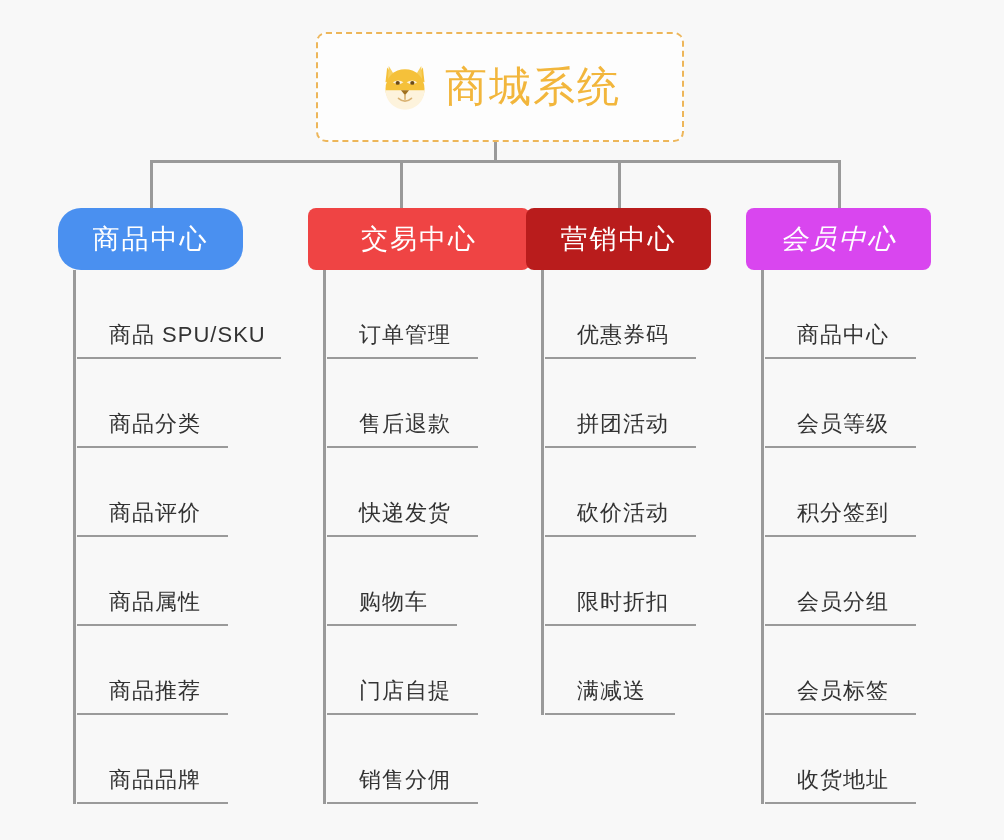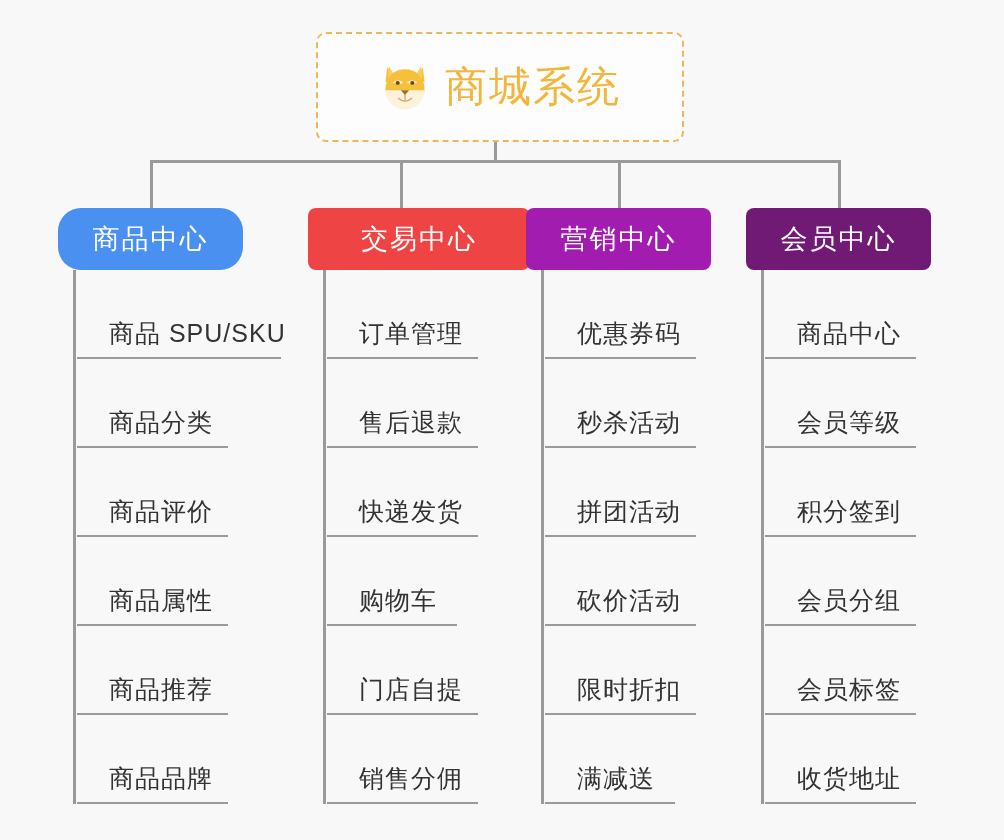--- a/index.html
+++ b/index.html
@@ -88,21 +88,21 @@
     border-left: 3px solid #9a9a9a;
   }
   .leaf {
     position: relative;
     height: 89px;
   }
   .leaf-label {
     position: absolute;
     left: 32px;
     bottom: 9px;
-    font-size: 25px;
+    font-size: 22px;
     color: #333333;
     white-space: nowrap;
     letter-spacing: 1px;
   }
   .leaf-rule {
     position: absolute;
     left: 0;
     bottom: 0;
     height: 2px;
     background: #9a9a9a;
@@ -188,28 +188,24 @@
             <span class="leaf-label">门店自提</span>
             <span class="leaf-rule" style="width: 151px;"></span>
           </div>
           <div class="leaf">
             <span class="leaf-label">销售分佣</span>
             <span class="leaf-rule" style="width: 151px;"></span>
           </div>
         </div>
       </div>
       <div class="column" style="left: 526px; width: 185px;">
-        <div class="cat-box" style="background: #a21caf; width: 185px;">营销中心</div>
+        <div class="cat-box" style="background: #b91c1c; width: 185px;">营销中心</div>
         <div class="leaf-wrap">
           <div class="leaf">
             <span class="leaf-label">优惠券码</span>
-            <span class="leaf-rule" style="width: 151px;"></span>
-          </div>
-          <div class="leaf">
-            <span class="leaf-label">秒杀活动</span>
             <span class="leaf-rule" style="width: 151px;"></span>
           </div>
           <div class="leaf">
             <span class="leaf-label">拼团活动</span>
             <span class="leaf-rule" style="width: 151px;"></span>
           </div>
           <div class="leaf">
             <span class="leaf-label">砍价活动</span>
             <span class="leaf-rule" style="width: 151px;"></span>
           </div>
@@ -217,21 +213,21 @@
             <span class="leaf-label">限时折扣</span>
             <span class="leaf-rule" style="width: 151px;"></span>
           </div>
           <div class="leaf">
             <span class="leaf-label">满减送</span>
             <span class="leaf-rule" style="width: 130px;"></span>
           </div>
         </div>
       </div>
       <div class="column" style="left: 746px; width: 185px;">
-        <div class="cat-box" style="background: #701a75; width: 185px;">会员中心</div>
+        <div class="cat-box" style="background: #d946ef; width: 185px; font-style: italic;">会员中心</div>
         <div class="leaf-wrap">
           <div class="leaf">
             <span class="leaf-label">商品中心</span>
             <span class="leaf-rule" style="width: 151px;"></span>
           </div>
           <div class="leaf">
             <span class="leaf-label">会员等级</span>
             <span class="leaf-rule" style="width: 151px;"></span>
           </div>
           <div class="leaf">

